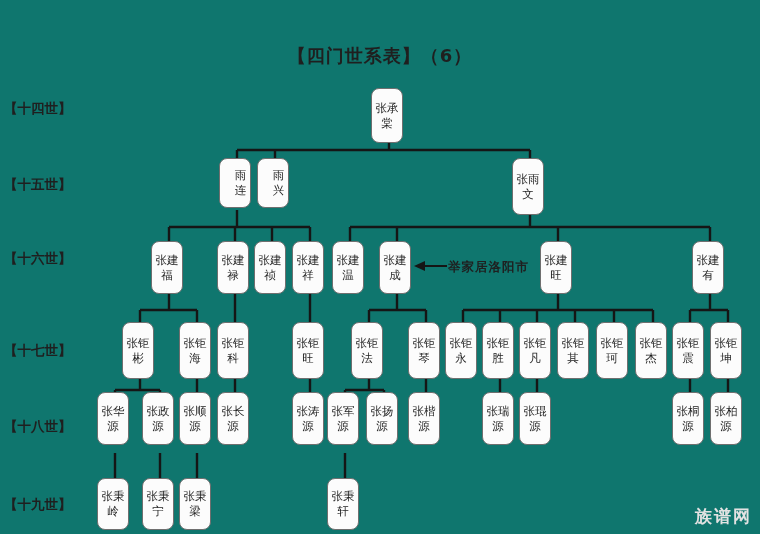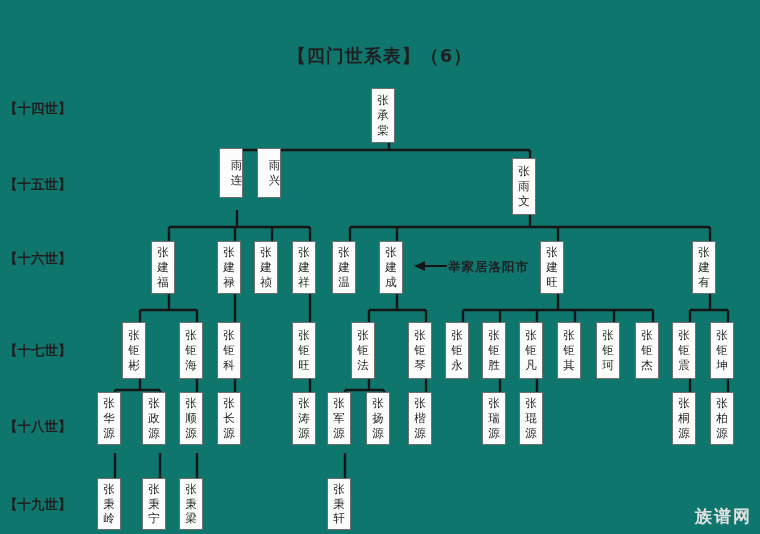--- a/index.html
+++ b/index.html
@@ -1,26 +1,26 @@
 <!DOCTYPE html>
 <html><head>
 <meta charset="utf-8">
 <style>
   html,body{margin:0;padding:0;}
   body{font-family:"DejaVu Sans",sans-serif;background:#ffffff;}
   .canvas{position:relative;width:760px;height:534px;background:#0f766e;overflow:hidden;}
   .title{position:absolute;left:0;top:44px;width:760px;text-align:center;
          font-size:18px;font-weight:bold;color:#1f1f1f;letter-spacing:1px;}
   .genlabel{position:absolute;left:4px;width:70px;font-size:13.5px;font-weight:bold;color:#1f1f1f;}
-  .node{position:absolute;width:24px;box-sizing:border-box;border:1.4px solid #6f6f6f;
-        border-radius:0;background:#fcfcfc;display:flex;align-items:center;justify-content:center;
+  .node{position:absolute;width:32px;box-sizing:border-box;border:1.4px solid #6f6f6f;
+        border-radius:8px;background:#fcfcfc;display:flex;align-items:center;justify-content:center;
         text-align:center;font-size:11.5px;line-height:1.3;color:#1f1f1f;padding:1px;
         word-break:break-all;z-index:2;}
   .g14{top:88px;height:55px;}
-  .g15s{top:148px;height:50px;padding-left:12px;}
+  .g15s{top:158px;height:50px;padding-left:12px;}
   .g15b{top:158px;height:57px;}
   .g16{top:241px;height:53px;}
   .g17{top:322px;height:57px;}
   .g18{top:392px;height:53px;}
   .g19{top:478px;height:52px;}
   svg.wires{position:absolute;left:0;top:0;z-index:1;}
   .annotation{position:absolute;left:448px;top:259px;font-size:12.5px;font-weight:bold;
               color:#1f1f1f;letter-spacing:1px;z-index:3;}
   .watermark{position:absolute;right:8px;bottom:6px;font-size:17px;font-weight:bold;
              color:#e2e2e2;letter-spacing:2px;z-index:0;}

